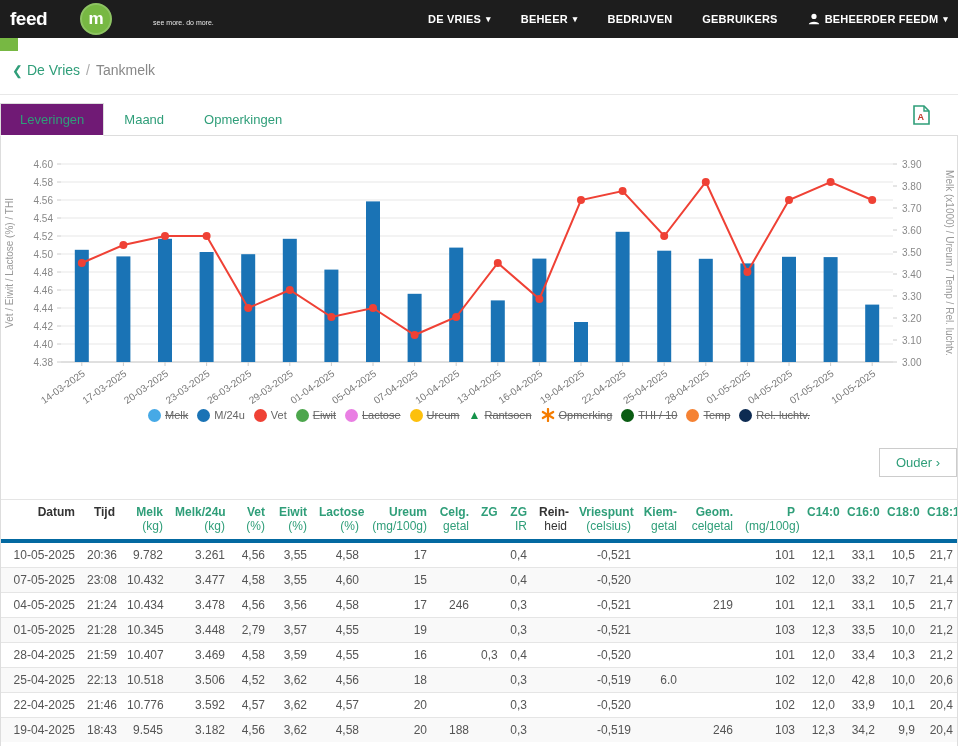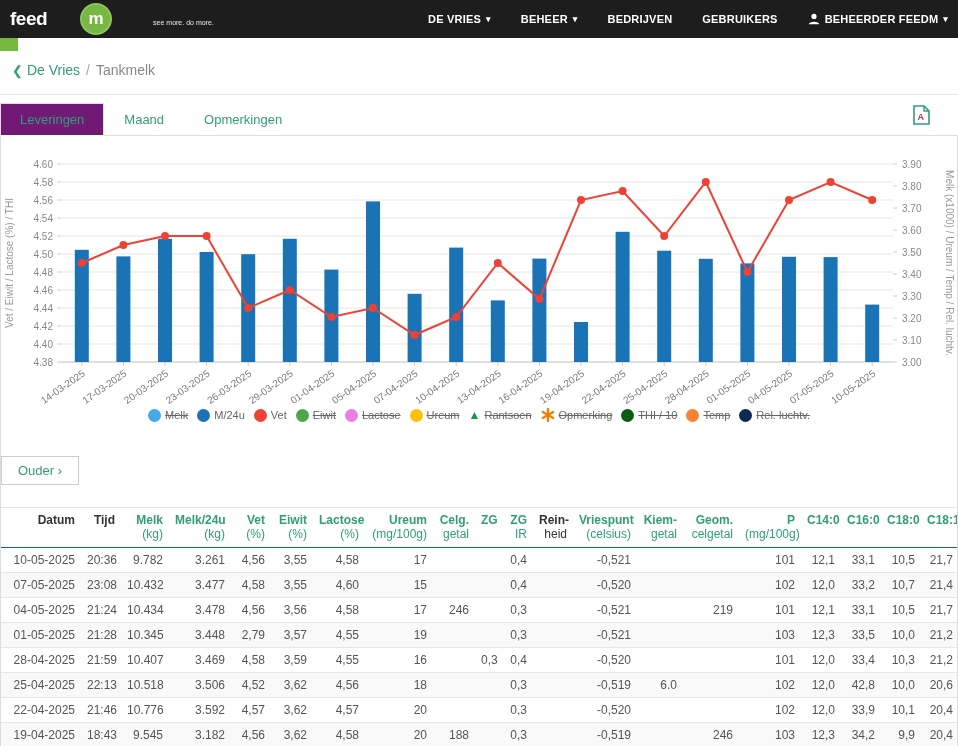--- a/index.html
+++ b/index.html
@@ -48,31 +48,31 @@
     font-family:"Liberation Sans", sans-serif; }
   .legend-row { display:flex; justify-content:center; align-items:center; gap:9px;
     margin-top:2px; height:18px; }
   .lg-item { display:flex; align-items:center; gap:4px; font-size:11px; color:#666;
     cursor:pointer; white-space:nowrap; }
   .lg-dot { width:13px; height:13px; border-radius:50%; display:inline-block; }
   .lg-tri { font-size:12px; line-height:13px; }
   .struck { text-decoration:line-through; }
 
   
-  .pager-row { text-align:left; margin-top:32px; }
+  .pager-row { text-align:right; margin-top:24px; }
   .older-btn { display:inline-block; border:1px solid #ccc; background:#fff;
     color:#2f9e79; font-size:13px; padding:6px 16px; cursor:pointer;
     font-family:"Liberation Sans", sans-serif; }
 
   
   table.deliveries { width:100%; border-collapse:collapse; table-layout:fixed;
     margin-top:22px; font-size:12px; }
   table.deliveries th { font-weight:bold; color:#2f9e79; text-align:right;
     padding:5px 6px 6px 6px; line-height:14px; vertical-align:top;
-    border-bottom:1px solid #0369a1; border-top:1px solid #e5e5e5; cursor:pointer; }
+    border-bottom:4px solid #0369a1; border-top:1px solid #e5e5e5; cursor:pointer; }
   table.deliveries th.dark { color:#333; cursor:default; }
   table.deliveries th .hunit { display:block; font-weight:normal; }
   table.deliveries td { padding:5px 6px; color:#555; text-align:right;
     border-top:1px solid #e5e5e5; white-space:nowrap; overflow:hidden; }
   table.deliveries tbody tr:nth-child(even) td { background:#f9f9f9; }
 </style>
 </head>
 <body>
 
 <div class="navbar">

